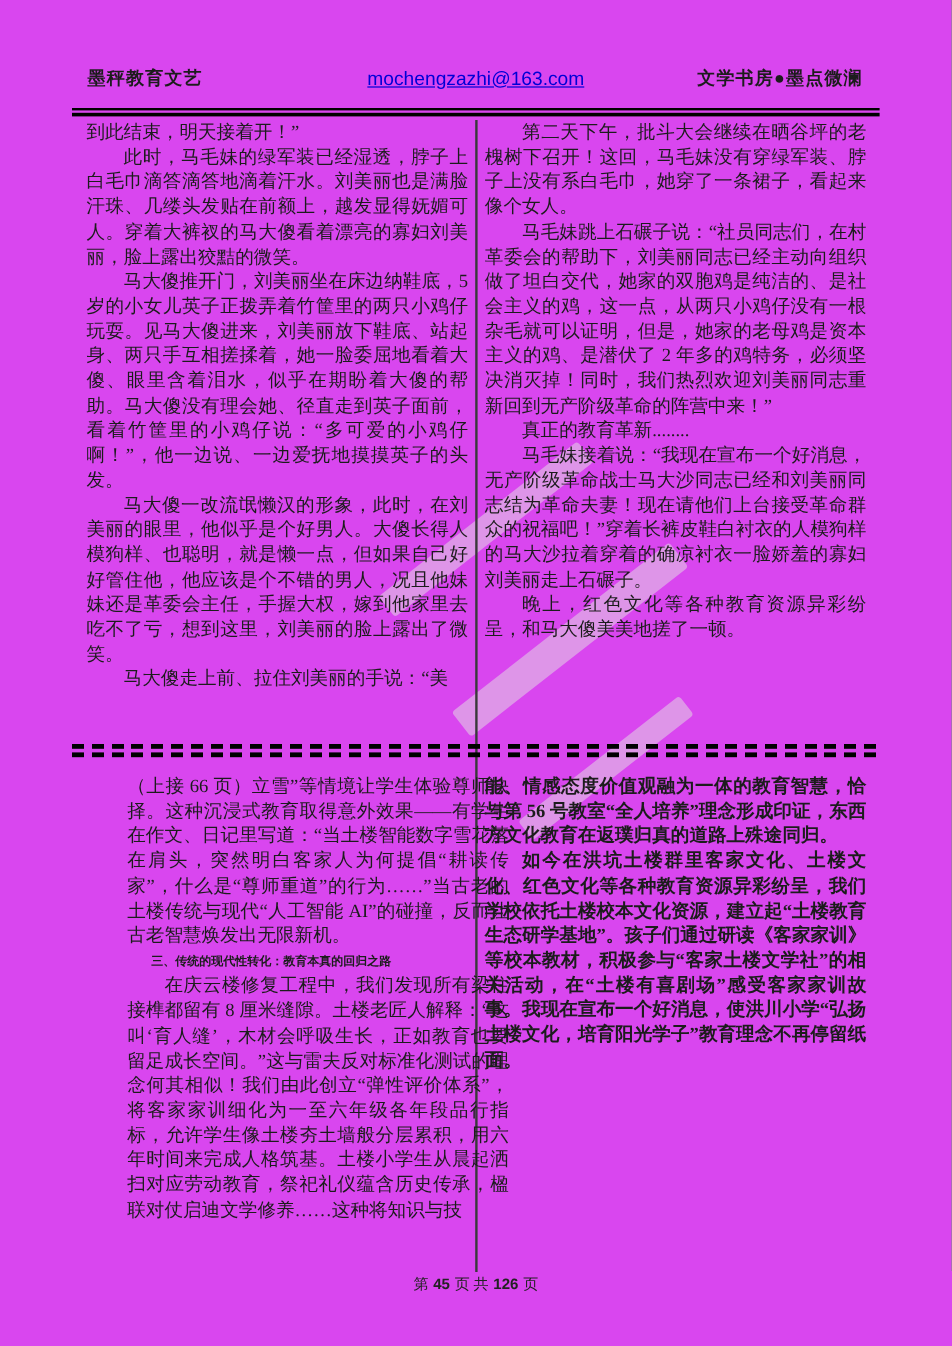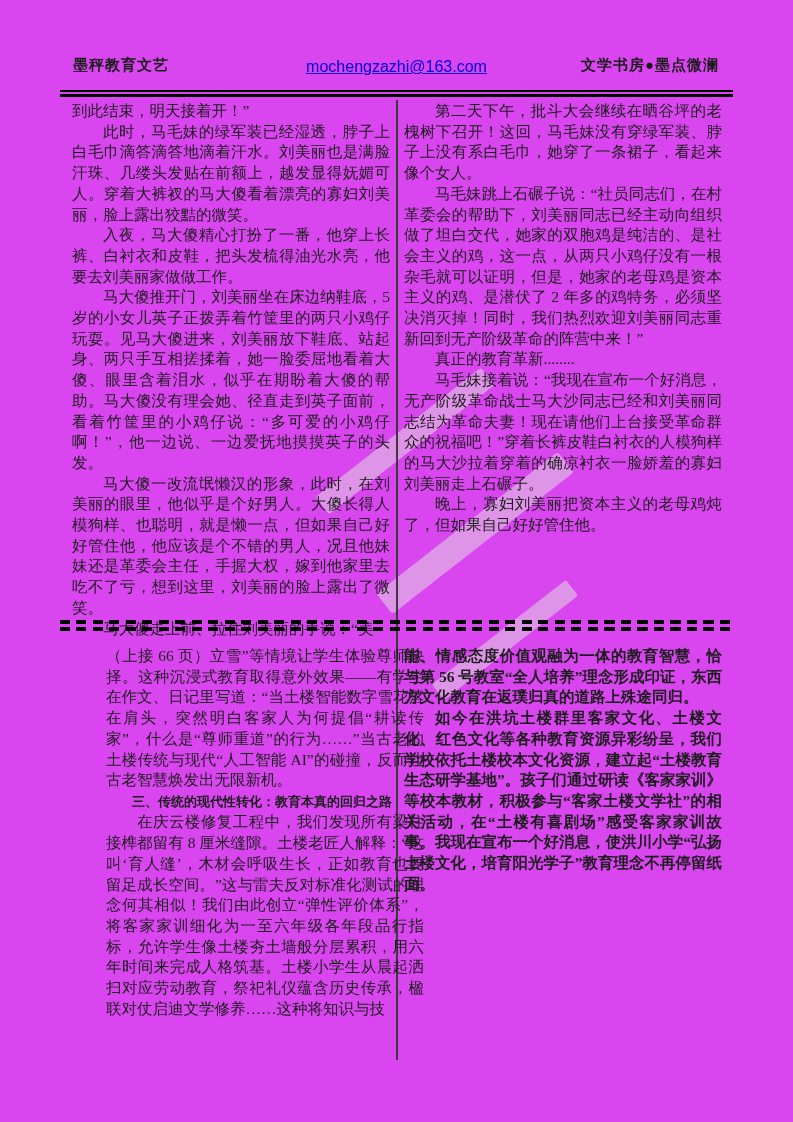--- a/index.html
+++ b/index.html
@@ -23,21 +23,21 @@
   .vline{position:absolute;left:396px;top:100px;width:1.5px;height:960px;background:#3a3a3a;}
   .col{position:absolute;width:318px;font-size:15.5px;line-height:20.7px;
     text-align:justify;text-justify:inter-ideograph;}
   .col p{margin:0;}
   .col p.ind{text-indent:2em;}
   .col-ul{left:72px;top:101px;}
   .col-ur{left:404px;top:101px;}
   .col-ll{left:72px;top:646px;margin-left:34px;}
   .col-lr{left:404px;top:646px;font-weight:bold;}
   .heading{font-family:"Liberation Sans","DejaVu Sans",sans-serif;font-weight:700;
-    text-indent:2em;font-size:13px;line-height:21.5px;margin:1px 0;}
+    text-indent:2em;font-size:10px;line-height:21.5px;margin:1px 0;}
   
   .dashes{position:absolute;left:60px;top:620px;width:673px;}
   .dash-row{height:3.5px;background:repeating-linear-gradient(90deg,#000 0 10px,transparent 10px 16.5px);}
   .dash-row + .dash-row{margin-top:3.5px;}
   
   .footer{position:absolute;left:0;right:0;top:1062px;text-align:center;font-size:12.5px;color:#222;}
   .footer .num{font-family:"Liberation Sans","DejaVu Sans",sans-serif;font-weight:700;font-size:12.5px;}
   .footer span{padding:0 2px;}
   
   .wm{position:absolute;pointer-events:none;opacity:.5;}
@@ -65,31 +65,30 @@
     <div class="bar b1"></div>
     <div class="bar b2"></div>
     <div class="bar b3"></div>
   </div>
 
   <div class="vline"></div>
 
   <div class="col col-ul">
       <p class="">到此结束，明天接着开！”</p>
       <p class="ind">此时，马毛妹的绿军装已经湿透，脖子上白毛巾滴答滴答地滴着汗水。刘美丽也是满脸汗珠、几缕头发贴在前额上，越发显得妩媚可人。穿着大裤衩的马大傻看着漂亮的寡妇刘美丽，脸上露出狡黠的微笑。</p>
-      <p class="ind">入夜，马大傻精心打扮了一番，他穿上长裤、白衬衣和皮鞋，把头发梳得油光水亮，他要去刘美丽家做做工作。</p>
       <p class="ind">马大傻推开门，刘美丽坐在床边纳鞋底，5 岁的小女儿英子正拨弄着竹筐里的两只小鸡仔玩耍。见马大傻进来，刘美丽放下鞋底、站起身、两只手互相搓揉着，她一脸委屈地看着大傻、眼里含着泪水，似乎在期盼着大傻的帮助。马大傻没有理会她、径直走到英子面前，看着竹筐里的小鸡仔说：“多可爱的小鸡仔啊！”，他一边说、一边爱抚地摸摸英子的头发。</p>
       <p class="ind">马大傻一改流氓懒汉的形象，此时，在刘美丽的眼里，他似乎是个好男人。大傻长得人模狗样、也聪明，就是懒一点，但如果自己好好管住他，他应该是个不错的男人，况且他妹妹还是革委会主任，手握大权，嫁到他家里去吃不了亏，想到这里，刘美丽的脸上露出了微笑。</p>
       <p class="ind">马大傻走上前、拉住刘美丽的手说：“美</p>
     </div>
   <div class="col col-ur">
       <p class="ind">第二天下午，批斗大会继续在晒谷坪的老槐树下召开！这回，马毛妹没有穿绿军装、脖子上没有系白毛巾，她穿了一条裙子，看起来像个女人。</p>
       <p class="ind">马毛妹跳上石碾子说：“社员同志们，在村革委会的帮助下，刘美丽同志已经主动向组织做了坦白交代，她家的双胞鸡是纯洁的、是社会主义的鸡，这一点，从两只小鸡仔没有一根杂毛就可以证明，但是，她家的老母鸡是资本主义的鸡、是潜伏了 2 年多的鸡特务，必须坚决消灭掉！同时，我们热烈欢迎刘美丽同志重新回到无产阶级革命的阵营中来！”</p>
       <p class="ind">真正的教育革新........</p>
       <p class="ind">马毛妹接着说：“我现在宣布一个好消息，无产阶级革命战士马大沙同志已经和刘美丽同志结为革命夫妻！现在请他们上台接受革命群众的祝福吧！”穿着长裤皮鞋白衬衣的人模狗样的马大沙拉着穿着的确凉衬衣一脸娇羞的寡妇刘美丽走上石碾子。</p>
-      <p class="ind">晚上，寡妇刘美丽把资本主义的老母鸡炖了，但如果自己好好管住他。</p>
+      <p class="ind">晚上，红色文化等各种教育资源异彩纷呈，和马大傻美美地搓了一顿。</p>
     </div>
 
   <div class="dashes">
     <div class="dash-row"></div>
     <div class="dash-row"></div>
   </div>
 
   <div class="col col-ll">
     <div>
         <p class="">（上接 66 页）立雪”等情境让学生体验尊师抉择。这种沉浸式教育取得意外效果——有学生在作文、日记里写道：“当土楼智能数字雪花落在肩头，突然明白客家人为何提倡“耕读传家”，什么是“尊师重道”的行为……”当古老的土楼传统与现代“人工智能 AI”的碰撞，反而让古老智慧焕发出无限新机。</p>
@@ -97,14 +96,17 @@
     <p class="heading">三、传统的现代性转化：教育本真的回归之路</p>
     <div>
         <p class="ind">在庆云楼修复工程中，我们发现所有梁柱接榫都留有 8 厘米缝隙。土楼老匠人解释：“这叫‘育人缝’，木材会呼吸生长，正如教育也要留足成长空间。”这与雷夫反对标准化测试的理念何其相似！我们由此创立“弹性评价体系”，将客家家训细化为一至六年级各年段品行指标，允许学生像土楼夯土墙般分层累积，用六年时间来完成人格筑基。土楼小学生从晨起洒扫对应劳动教育，祭祀礼仪蕴含历史传承，楹联对仗启迪文学修养……这种将知识与技</p>
       </div>
   </div>
   <div class="col col-lr">
       <p class="">能、情感态度价值观融为一体的教育智慧，恰与第 56 号教室“全人培养”理念形成印证，东西方文化教育在返璞归真的道路上殊途同归。</p>
       <p class="ind">如今在洪坑土楼群里客家文化、土楼文化、红色文化等各种教育资源异彩纷呈，我们学校依托土楼校本文化资源，建立起“土楼教育生态研学基地”。孩子们通过研读《客家家训》等校本教材，积极参与“客家土楼文学社”的相关活动，在“土楼有喜剧场”感受客家家训故事。我现在宣布一个好消息，使洪川小学“弘扬土楼文化，培育阳光学子”教育理念不再停留纸面。</p>
     </div>
 
+  <div class="footer">
+    <span>第</span><span class="num">45</span><span>页 共</span><span class="num">126</span><span>页</span>
+  </div>
 
 </div>
 
 </body></html>

